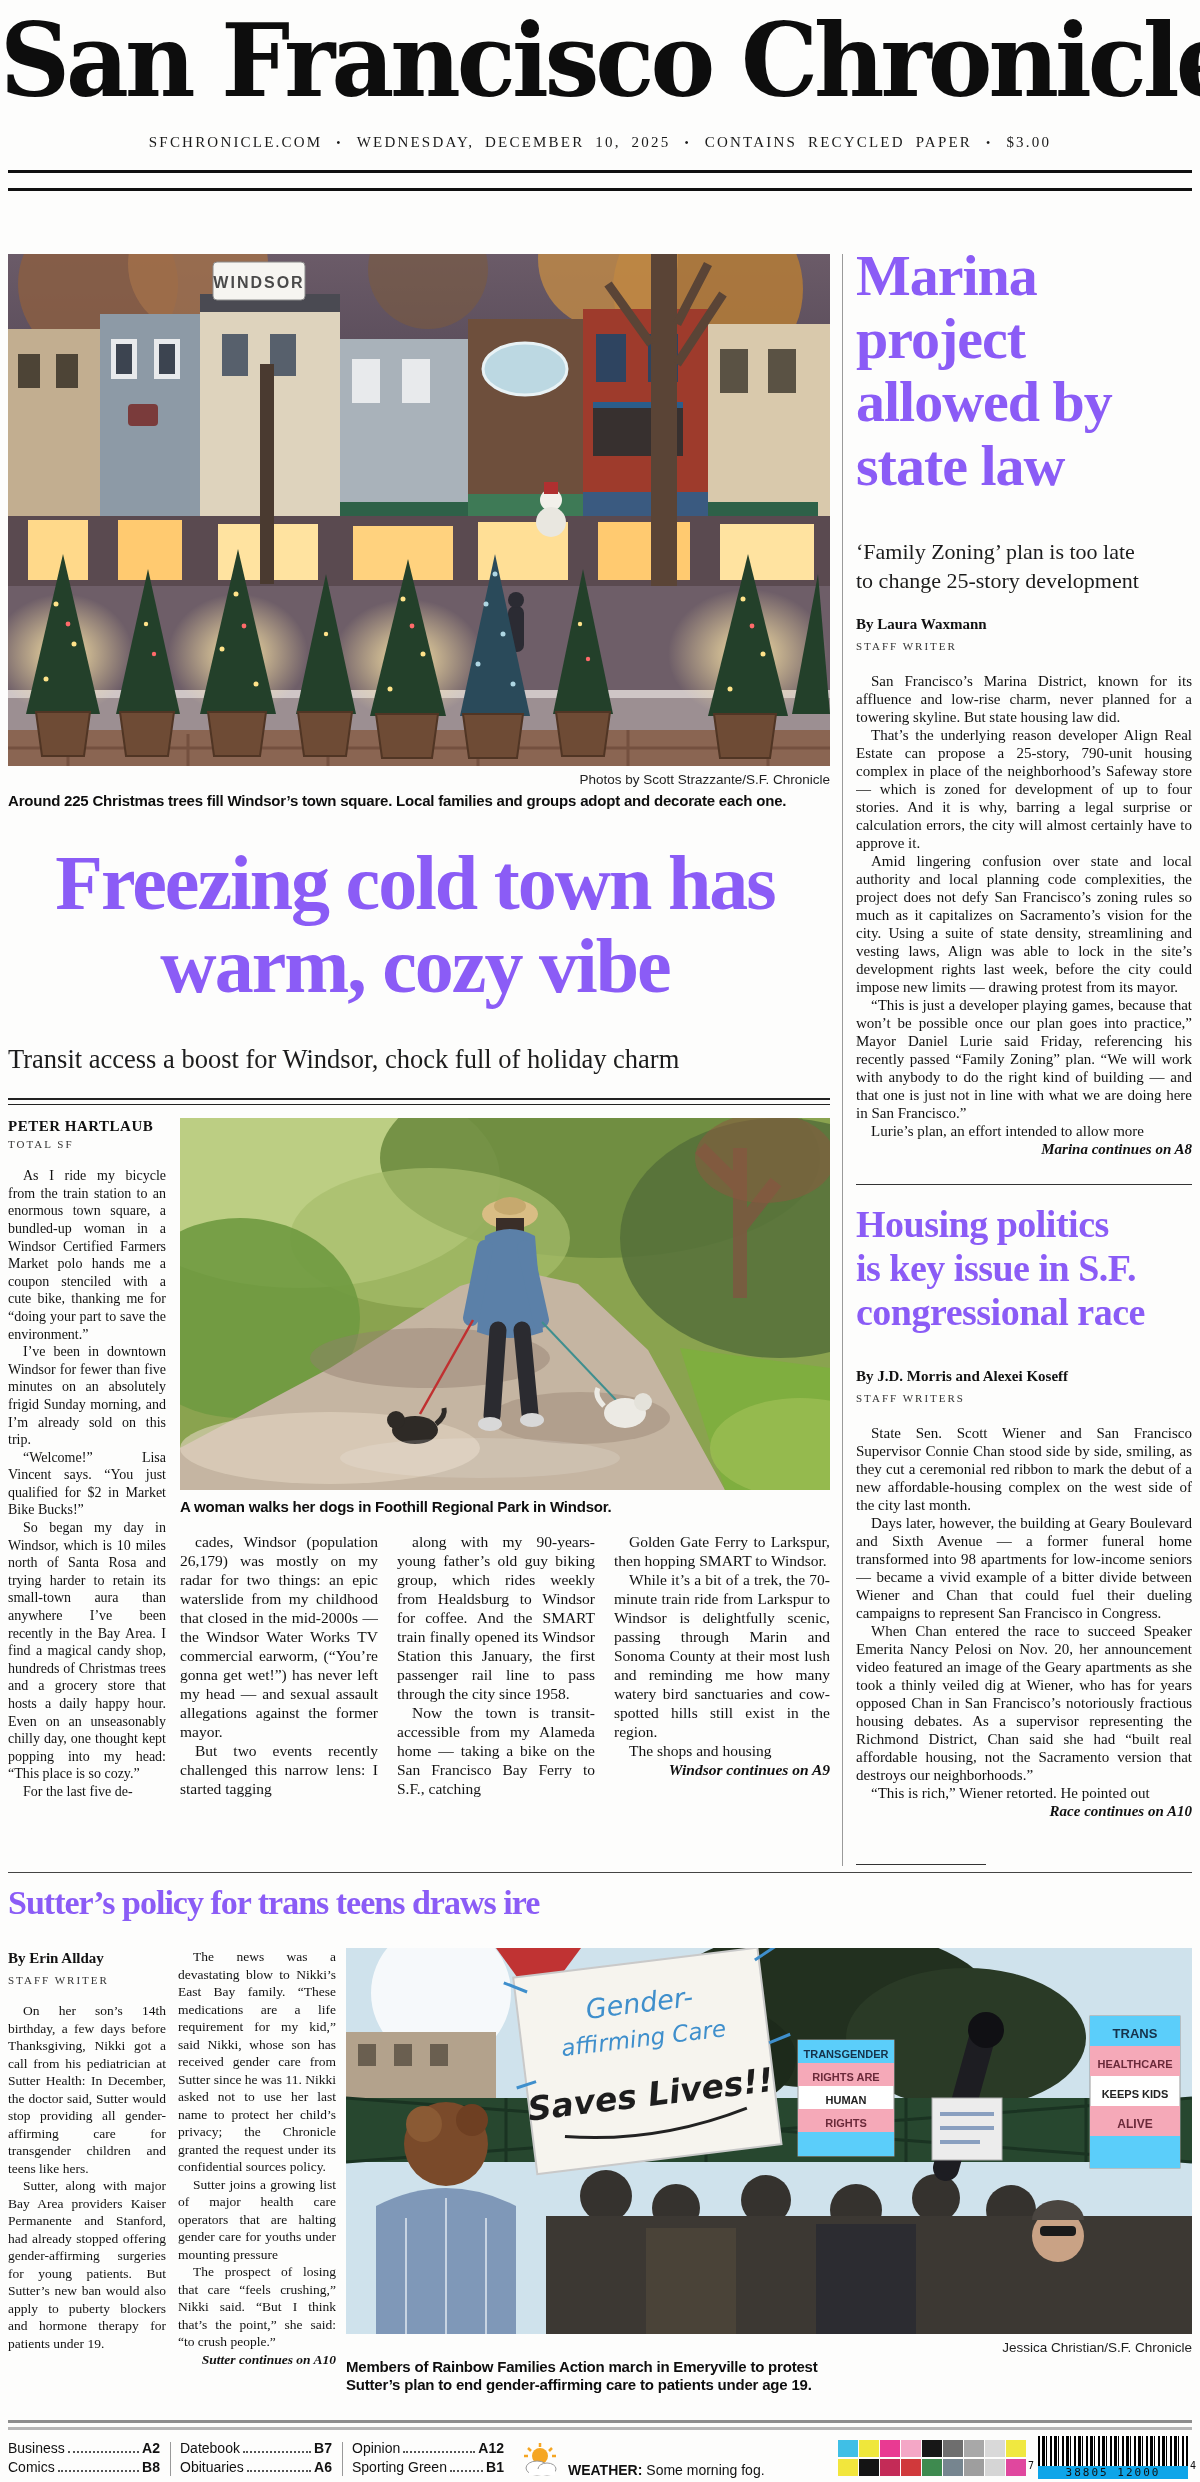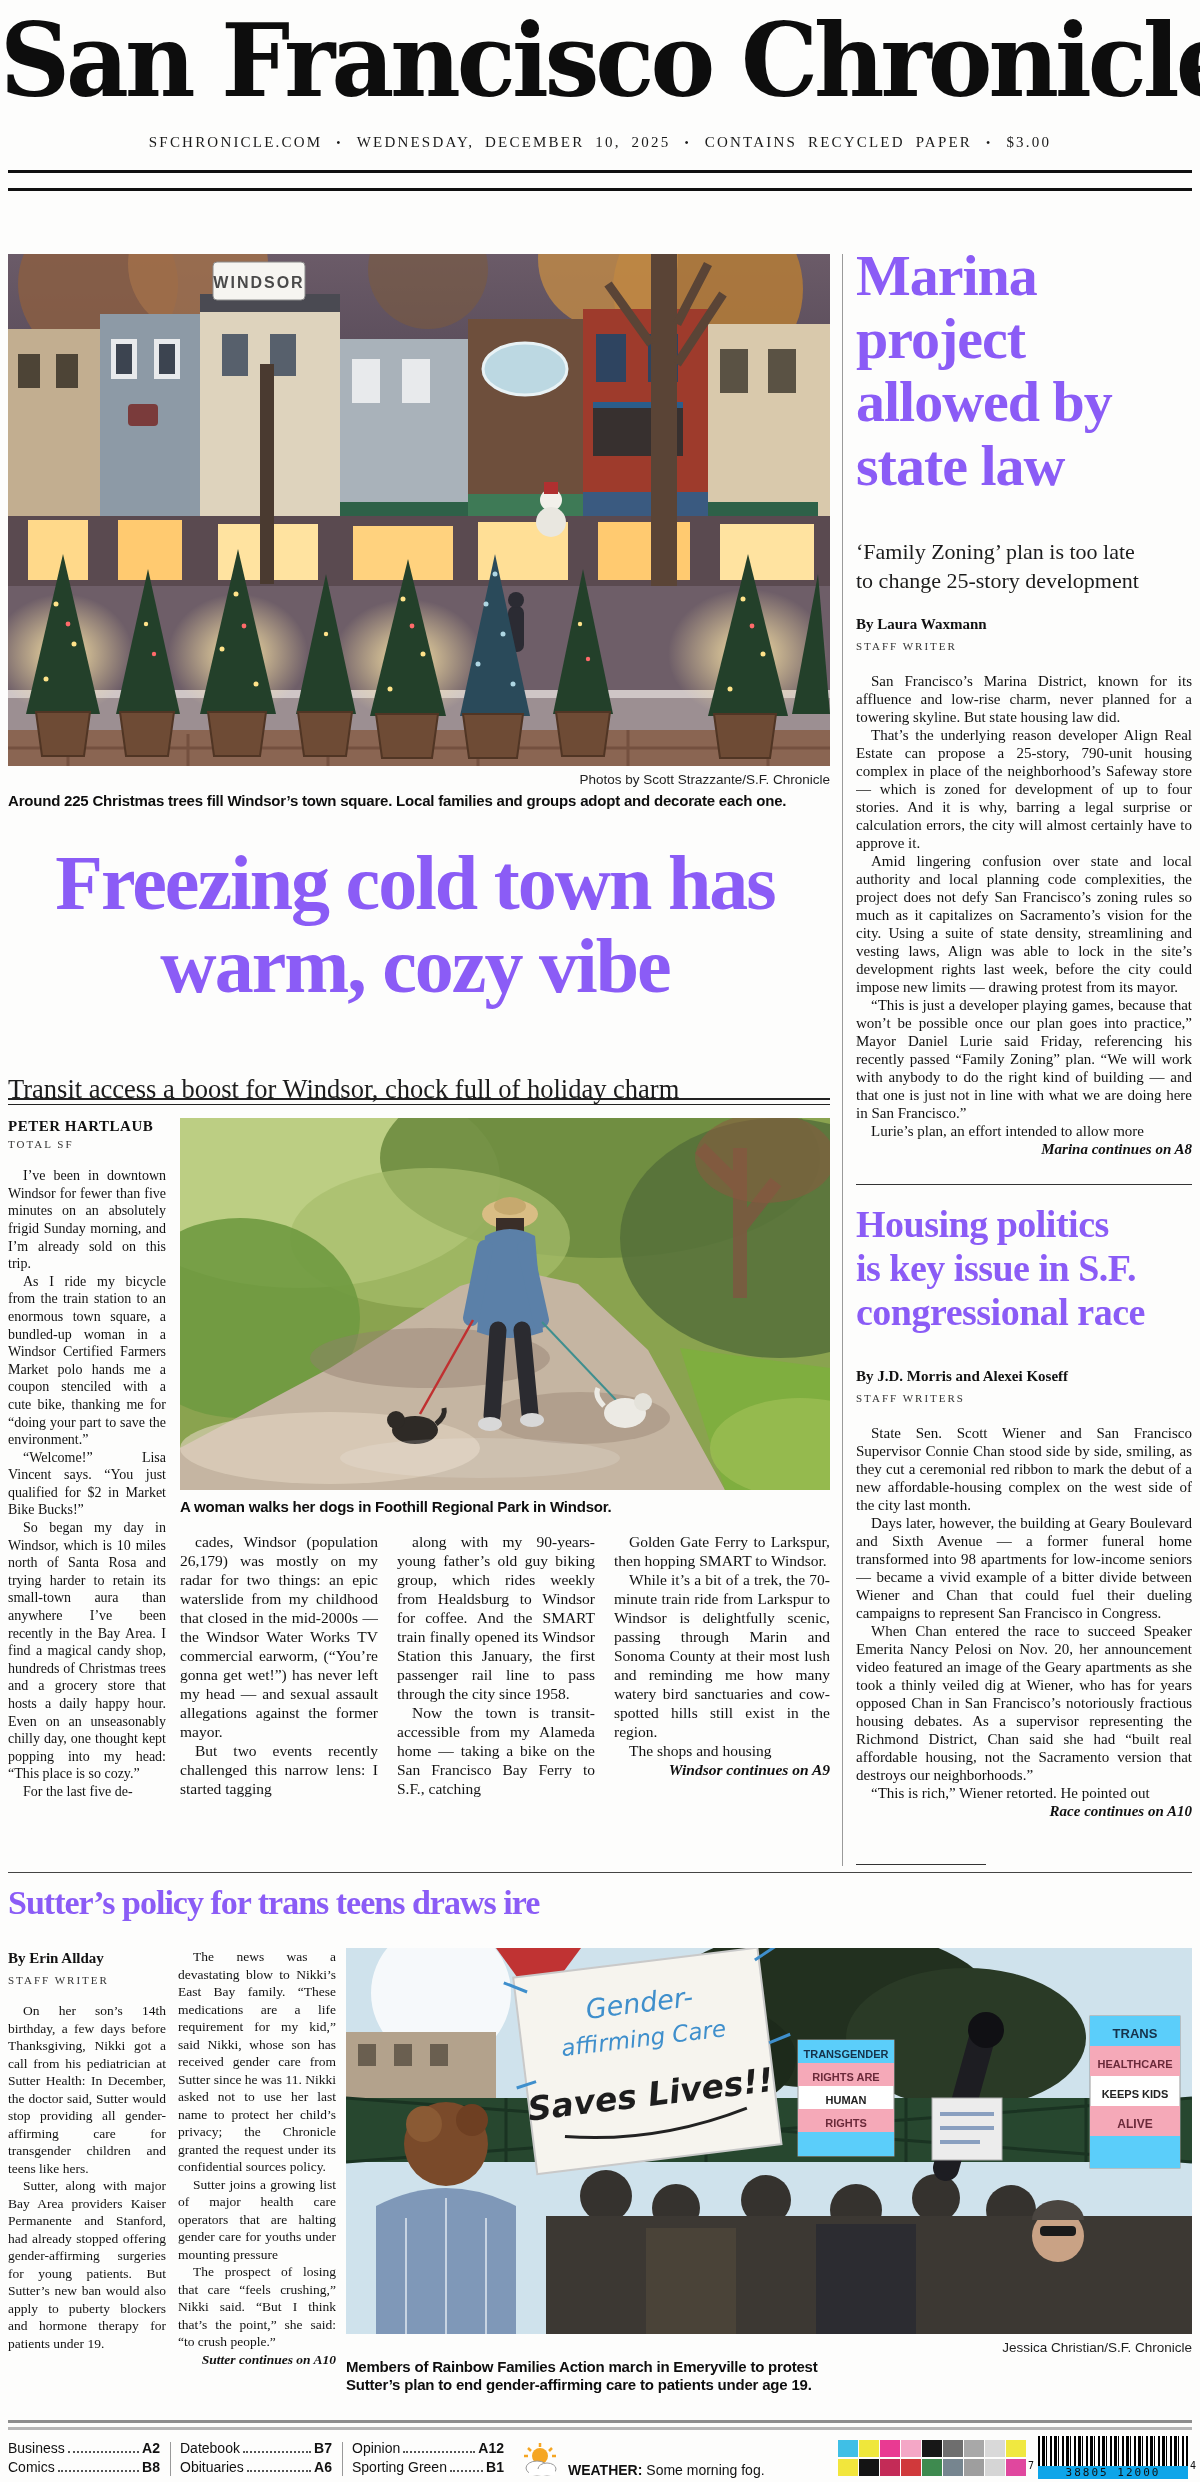--- a/index.html
+++ b/index.html
@@ -30,21 +30,21 @@
   .deck{color:#1c1c1c;}
   .byline{font-weight:bold;font-size:15px;color:#111;}
   .role{font-size:11px;letter-spacing:2px;color:#333;font-variant:small-caps;
         font-family:"Liberation Serif",serif;text-transform:uppercase;}
   .body-col{text-align:justify;overflow:hidden;}
   .body-col p{margin:0;text-indent:15px;}
   .cont{font-weight:bold;font-style:italic;text-align:right;text-indent:0;margin:0;}
 
   .windsor-headline{top:842px;left:0;width:830px;text-align:center;
     font-size:78px;line-height:1.06;letter-spacing:-2px;}
-  .windsor-deck{top:1074px;left:8px;width:814px;font-size:26.5px;white-space:nowrap;}
+  .windsor-deck{top:1044px;left:8px;width:814px;font-size:26.5px;white-space:nowrap;}
   .w-rule-a{top:1098px;width:822px;height:2px;background:#222;}
   .w-rule-b{top:1104px;width:822px;height:1px;background:#222;}
   .w-byline-block{margin-bottom:14px;}
   .w-byline{font-weight:bold;font-size:15px;letter-spacing:.5px;}
   #windsor-col1{top:1118px;left:8px;width:158px;height:744px;font-size:14px;line-height:17.6px;}
   #windsor-col1 .body-col{text-align:justify;}
   .windsor-lower{top:1532px;width:198px;height:334px;font-size:15.5px;line-height:19px;}
 
   .vrule-main{left:842px;top:254px;width:1px;height:1612px;background:#9a9a9a;}
 
@@ -241,22 +241,22 @@
   <div class="abs deck windsor-deck">Transit access a boost for Windsor, chock full of holiday charm</div>
   <div class="abs w-rule-a hrule"></div>
   <div class="abs w-rule-b hrule"></div>
 
   <div class="abs" id="windsor-col1">
     <div class="w-byline-block">
       <div class="w-byline">PETER HARTLAUB</div>
       <div class="role">TOTAL SF</div>
     </div>
     <div class="body-col">
+        <p>As I ride my bicycle from the train station to an enormous town square, a bundled-up woman in a Windsor Certified Farmers Market polo hands me a coupon stenciled with a cute bike, thanking me for “doing your part to save the environment.”</p>
         <p>I’ve been in downtown Windsor for fewer than five minutes on an absolutely frigid Sunday morning, and I’m already sold on this trip.</p>
-        <p>As I ride my bicycle from the train station to an enormous town square, a bundled-up woman in a Windsor Certified Farmers Market polo hands me a coupon stenciled with a cute bike, thanking me for “doing your part to save the environment.”</p>
         <p>“Welcome!” Lisa Vincent says. “You just qualified for $2 in Market Bike Bucks!”</p>
         <p>So began my day in Windsor, which is 10 miles north of Santa Rosa and trying harder to retain its small-town aura than anywhere I’ve been recently in the Bay Area. I find a magical candy shop, hundreds of Christmas trees and a grocery store that hosts a daily happy hour. Even on an unseasonably chilly day, one thought kept popping into my head: “This place is so cozy.”</p>
         <p>For the last five de-</p>
       </div>
   </div>
 
   <div class="abs photo" style="top:1118px;left:180px;width:650px;height:372px;">
     <svg viewBox="0 0 650 372" preserveAspectRatio="none">
       <rect width="650" height="372" fill="#8aa34f"></rect>
       <ellipse cx="120" cy="60" rx="200" ry="110" fill="#c8d890" opacity=".8"></ellipse>

